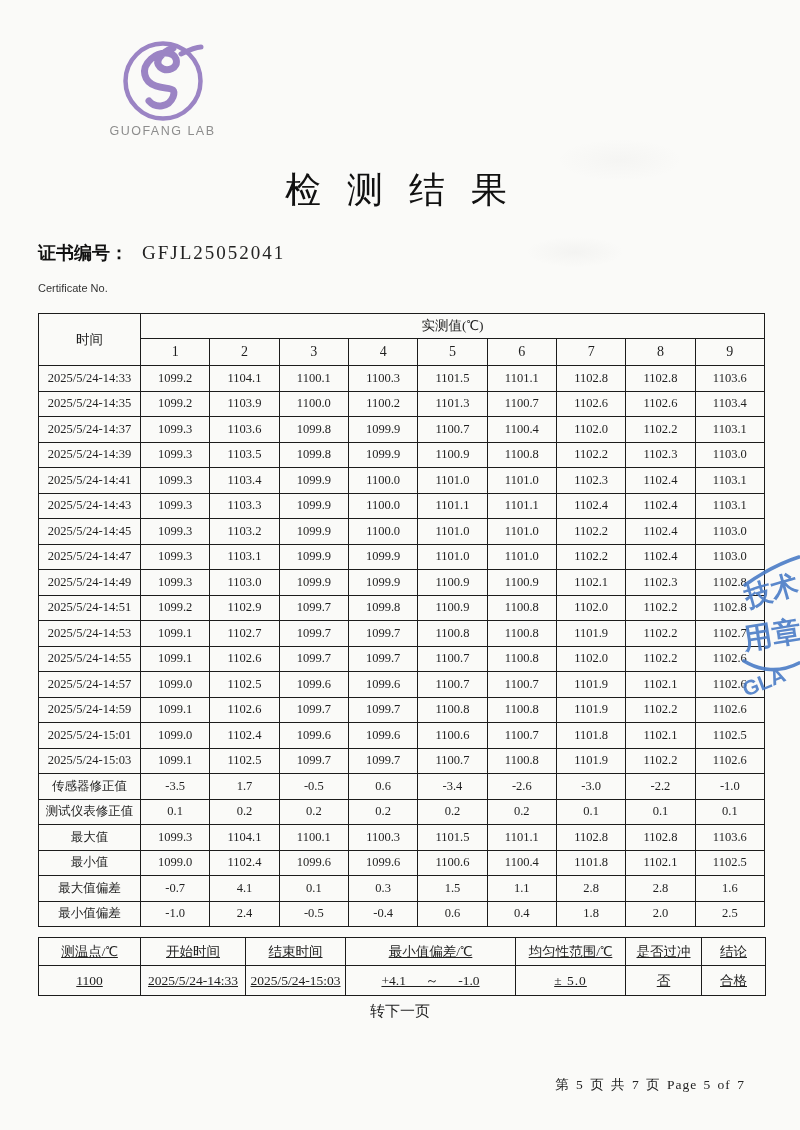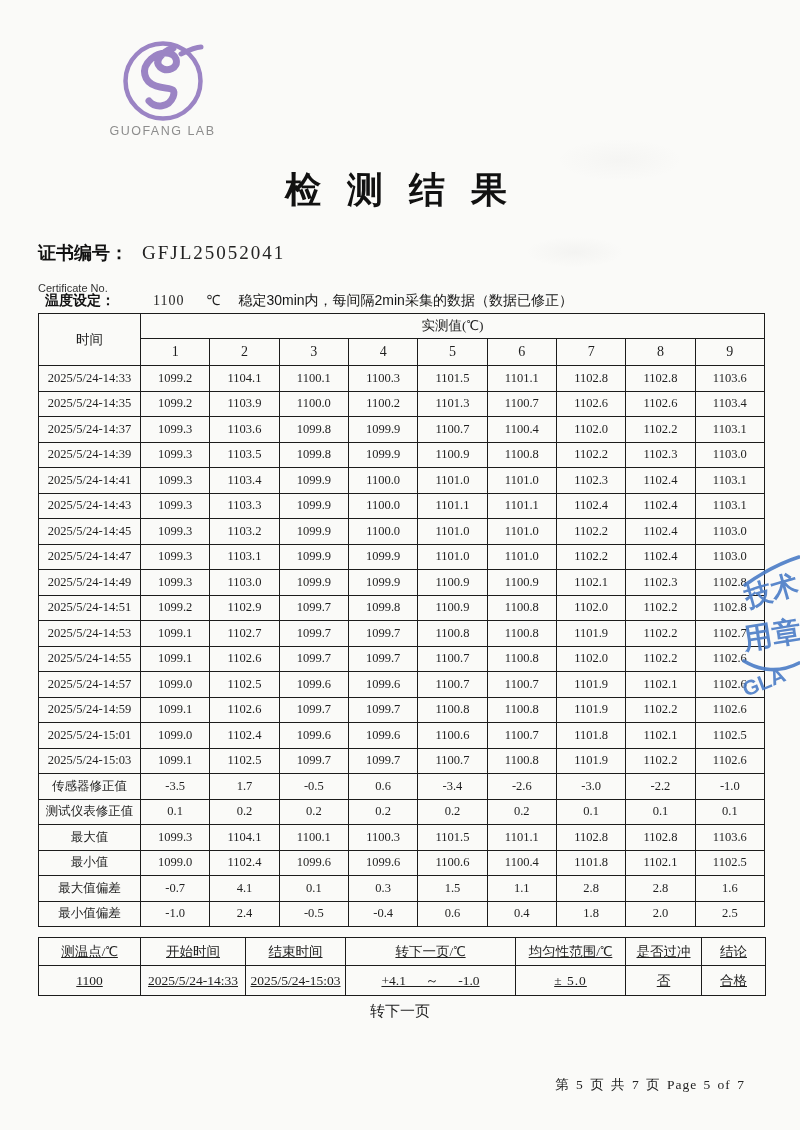--- a/index.html
+++ b/index.html
@@ -32,21 +32,21 @@
     font-family:"Liberation Serif", serif;
   }
   .company-en {
     margin-top:4px; font-size:18.5px; font-weight:bold; color:#8f7cb8;
     font-family:"Liberation Sans", sans-serif; white-space:nowrap;
   }
 
   
   .title-block { position:absolute; top:166px; left:0; width:100%; text-align:center; }
   .title-cn {
-    font-size:36px; font-weight:bold; letter-spacing:8px; color:#111;
+    font-size:36px; font-weight:normal; letter-spacing:8px; color:#111;
     font-family:"Liberation Sans", sans-serif;
   }
   .title-en {
     margin-top:2px; font-size:17px; font-weight:bold; color:#111;
     font-family:"Liberation Sans", sans-serif; word-spacing:3px;
   }
 
   
   .cert-row { position:absolute; top:241px; left:38px; }
   .cert-label {
@@ -121,23 +121,20 @@
     <div class="title-cn">检 测 结 果</div>
   </div>
 
   <div class="cert-row">
     <div>
       <span class="cert-label">证书编号：</span><span class="cert-number">GFJL25052041</span>
     </div>
     <div class="cert-sub">Certificate No.</div>
   </div>
 
-  <div class="cond-row">
-    <span class="cond-label">温度设定：</span><span class="cond-value">1100</span><span class="cond-unit">℃</span><span class="cond-note">稳定30min内，每间隔2min采集的数据（数据已修正）</span>
-  </div>
 
   <table class="main-table">
     <colgroup>
       <col class="col-time">
       <col>
         <col>
         <col>
         <col>
         <col>
         <col>
@@ -438,21 +435,21 @@
       <col style="width:170px">
         <col style="width:110px">
         <col style="width:76px">
         <col style="width:64px">
     </colgroup>
     <tbody>
       <tr class="shead" id="summary-head">
           <td>测温点/℃</td>
           <td>开始时间</td>
           <td>结束时间</td>
-          <td>转下一页/℃</td>
+          <td>最小值偏差/℃</td>
           <td>均匀性范围/℃</td>
           <td>是否过冲</td>
           <td>结论</td>
         </tr>
       <tr class="sdata" id="summary-data">
           <td>1100</td>
           <td>2025/5/24-14:33</td>
           <td>2025/5/24-15:03</td>
           <td class="dev-cell">+4.1 ～ -1.0</td>
           <td class="range-cell">± 5.0</td>

